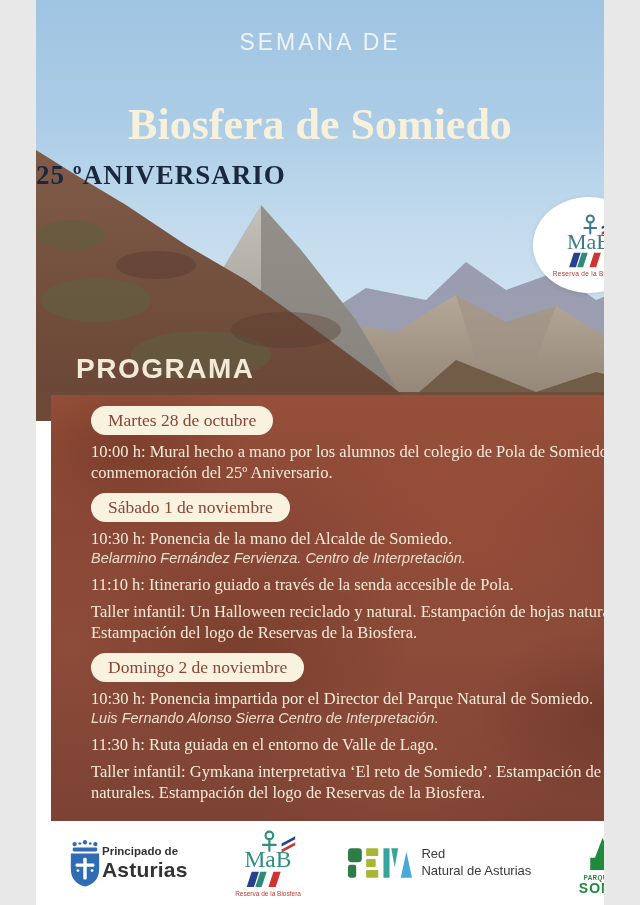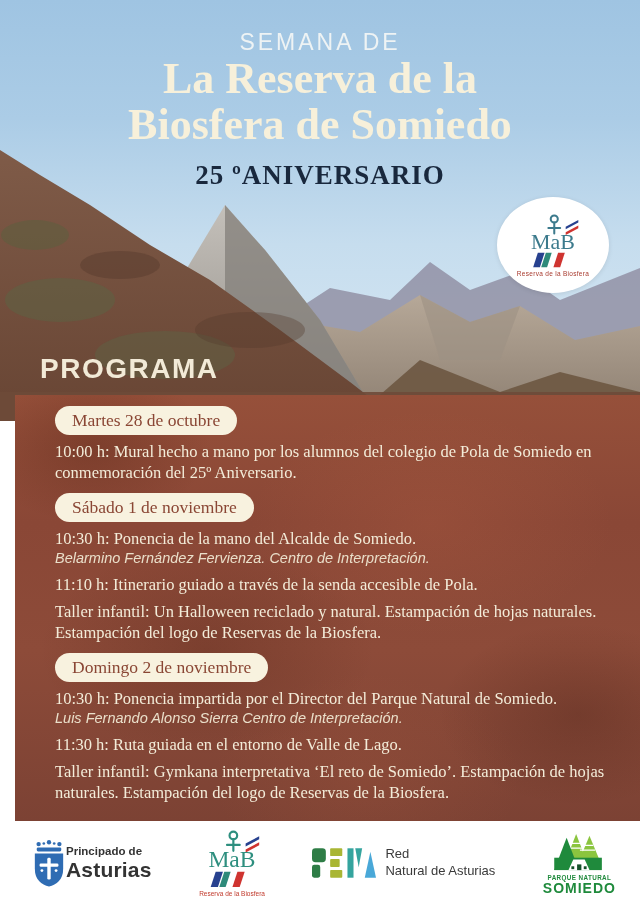--- a/index.html
+++ b/index.html
@@ -1,17 +1,17 @@
 <!DOCTYPE html>
 <html><head>
 <meta charset="utf-8">
 <style>
   html,body { margin:0; padding:0; background:#e8e8e8; }
   .poster {
-    position:relative; width:640px; height:905px; margin:0 auto;
+    position:relative; width:568px; height:905px; margin:0 auto;
     background:#fff; overflow:hidden;
     font-family:"Liberation Sans", sans-serif;
   }
 
   
   .hero {
     position:absolute; top:0; left:0; width:640px; height:421px;
     background:linear-gradient(180deg,#9fc4e2 0%,#abcce6 28%,#c6ddee 58%,#d9e9f4 100%);
   }
   .hero svg { position:absolute; bottom:0; left:0; display:block; }
@@ -20,21 +20,21 @@
   .kicker {
     position:absolute; top:29px; left:0; right:0; text-align:center;
     color:#eef3f4; font-size:23px; letter-spacing:3px; font-weight:400;
   }
   .title {
     position:absolute; top:56px; left:0; right:0; margin:0; text-align:center;
     font-family:"Liberation Serif", serif; font-weight:700;
     font-size:44px; line-height:1.05; color:#f7f0da;
   }
   .subtitle {
-    position:absolute; top:160px; left:0; right:0; text-align:center;
+    position:absolute; top:160px; left:0; right:0; text-align:left;
     font-family:"Liberation Serif", serif; font-weight:700;
     font-size:27px; color:#19283d; letter-spacing:1px;
   }
 
   
   .mab-circle {
     position:absolute; left:497px; top:197px; width:112px; height:96px;
     background:#fff; border-radius:50%;
     display:flex; flex-direction:column; align-items:center; justify-content:center;
     box-shadow:0 1px 5px rgba(0,0,0,.10);
@@ -128,21 +128,21 @@
       <ellipse cx="165" cy="355" rx="70" ry="24" fill="#5d6243" opacity=".5"></ellipse>
       <ellipse cx="35" cy="235" rx="34" ry="15" fill="#56613f" opacity=".45"></ellipse>
       <ellipse cx="120" cy="265" rx="40" ry="14" fill="#53382b" opacity=".4"></ellipse>
       <ellipse cx="250" cy="330" rx="55" ry="18" fill="#53382b" opacity=".35"></ellipse>
 
       <rect x="0" y="392" width="640" height="29" fill="#6e4a39" opacity=".9"></rect>
     </svg>
   </div>
 
   <div class="kicker">SEMANA DE</div>
-  <h1 class="title"><span>La Reserva de la</span><br><span>Biosfera de Somiedo</span></h1>
+  <h1 class="title"><br><span>Biosfera de Somiedo</span></h1>
   <div class="subtitle">25 ºANIVERSARIO</div>
 
   <div class="mab-circle">
     <svg class="mab-art" width="54" height="56" viewBox="0 0 64 66">
       <circle cx="33.5" cy="7" r="4.2" fill="none" stroke="currentColor" stroke-width="2.4"></circle>
       <path d="M33.5 11 v13 M26.5 17.5 h14" stroke="currentColor" stroke-width="2.4" stroke-linecap="round" fill="none"></path>
       <path d="M47 16 L62 8 L62 11.2 L47 19.2 Z" fill="#27418f"></path>
       <path d="M47 22.6 L62 14.6 L62 17.8 L47 25.8 Z" fill="#cf3430"></path>
       <text x="6" y="42" font-size="26" font-family="Liberation Serif, serif" fill="currentColor">MaB</text>
       <g transform="translate(14,47) skewX(-18)">

